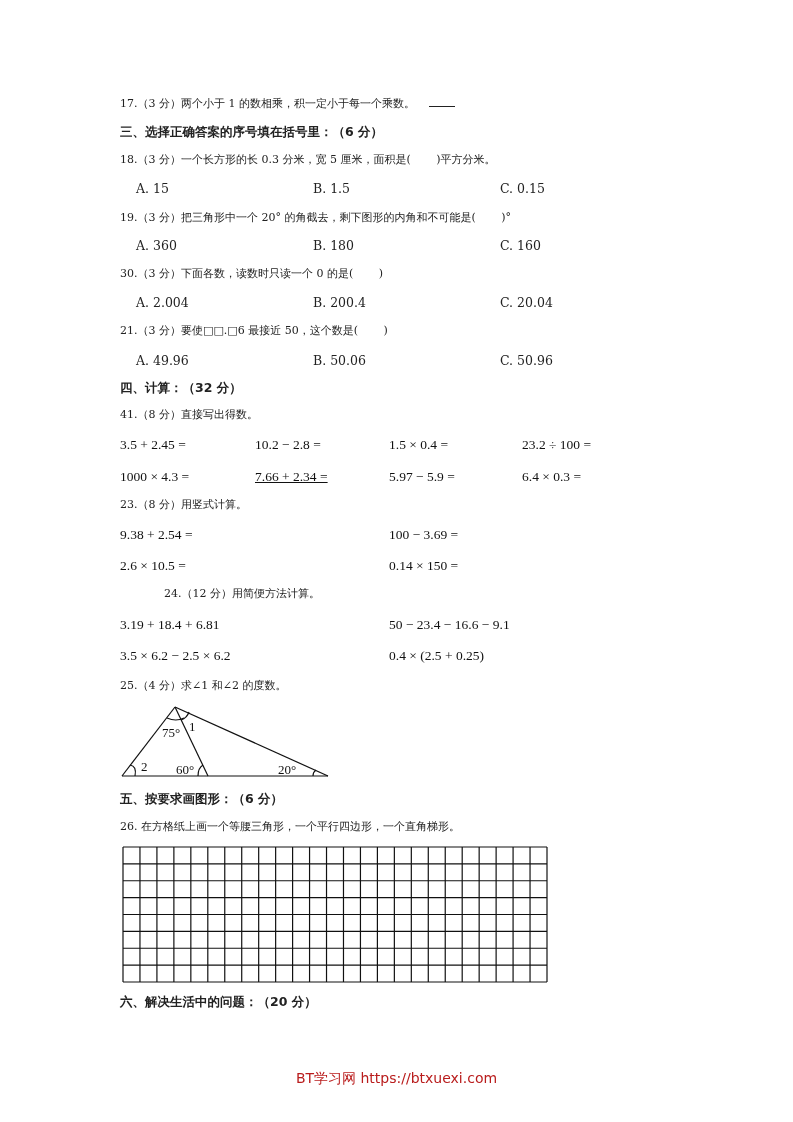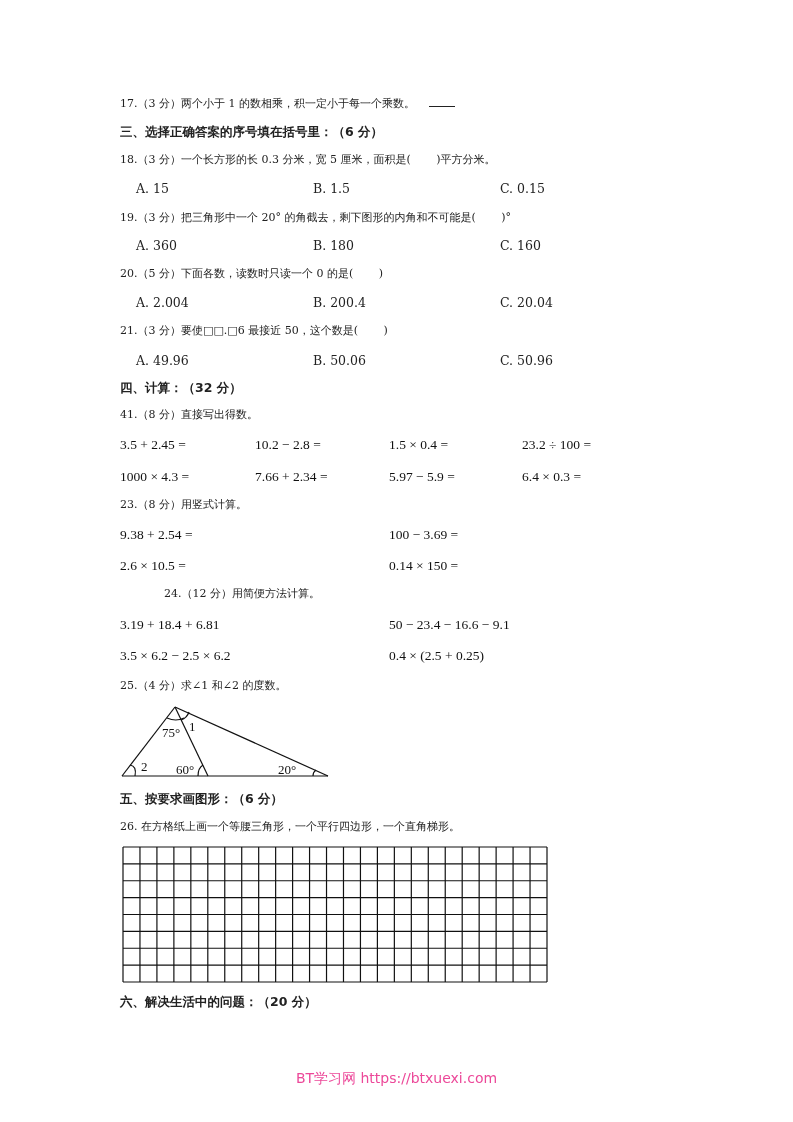--- a/index.html
+++ b/index.html
@@ -4,21 +4,21 @@
 <style>
   html, body { margin:0; padding:0; background:#ffffff; }
   body { width:793px; height:1122px; position:relative; overflow:hidden;
          font-family: "DejaVu Serif", "Liberation Serif", serif; color:#222; }
   .line { position:absolute; left:120px; font-size:11px; white-space:nowrap; line-height:16px; }
   .sec { font-family: "DejaVu Sans", "Liberation Sans", sans-serif; font-weight:bold; font-size:12.5px; }
   .opt { position:absolute; font-size:12.5px; white-space:nowrap; line-height:16px; }
   .math { position:absolute; font-family: "Liberation Serif", "DejaVu Serif", serif; font-size:13.5px; white-space:nowrap; line-height:16px; color:#111; }
   .blank { display:inline-block; width:26px; border-bottom:1px solid #222; height:10px; margin-left:14px; vertical-align:baseline; }
   .footer { position:absolute; top:1070px; left:0; width:793px; text-align:center;
-            font-family: "DejaVu Sans", "Liberation Sans", sans-serif; font-size:14px; color:#ec4899; }
+            font-family: "DejaVu Sans", "Liberation Sans", sans-serif; font-size:14px; color:#b91c1c; }
   #grid { position:absolute; left:122px; top:846px; }
   #tri { position:absolute; left:110px; top:700px; }
 </style>
 </head>
 <body>
 
 <div>
 
   <div class="line" style="top:96px;">
     <span>17.（3 分）两个小于 1 的数相乘，积一定小于每一个乘数。</span><span class="blank"></span>
@@ -29,39 +29,39 @@
   <div class="line" style="top:152px;">18.（3 分）一个长方形的长 0.3 分米，宽 5 厘米，面积是(　　 )平方分米。</div>
   <div class="opt" style="left:136px;top:181px;">A. 15</div>
   <div class="opt" style="left:313px;top:181px;">B. 1.5</div>
   <div class="opt" style="left:500px;top:181px;">C. 0.15</div>
 
   <div class="line" style="top:210px;">19.（3 分）把三角形中一个 20° 的角截去，剩下图形的内角和不可能是(　　 )°</div>
   <div class="opt" style="left:136px;top:238px;">A. 360</div>
   <div class="opt" style="left:313px;top:238px;">B. 180</div>
   <div class="opt" style="left:500px;top:238px;">C. 160</div>
 
-  <div class="line" style="top:266px;">20.（5 分）下面各数，读数时只读一个 0 的是(　　 )</div>
+  <div class="line" style="top:266px;">30.（3 分）下面各数，读数时只读一个 0 的是(　　 )</div>
   <div class="opt" style="left:136px;top:295px;">A. 2.004</div>
   <div class="opt" style="left:313px;top:295px;">B. 200.4</div>
   <div class="opt" style="left:500px;top:295px;">C. 20.04</div>
 
   <div class="line" style="top:323px;">21.（3 分）要使□□.□6 最接近 50，这个数是(　　 )</div>
   <div class="opt" style="left:136px;top:353px;">A. 49.96</div>
   <div class="opt" style="left:313px;top:353px;">B. 50.06</div>
   <div class="opt" style="left:500px;top:353px;">C. 50.96</div>
 
   <div class="line sec" style="top:380px;">四、计算：（32 分）</div>
 
   <div class="line" style="top:407px;">41.（8 分）直接写出得数。</div>
   <div class="math" style="left:120px;top:437px;">3.5 + 2.45 =</div>
   <div class="math" style="left:255px;top:437px;">10.2 − 2.8 =</div>
   <div class="math" style="left:389px;top:437px;">1.5 × 0.4 =</div>
   <div class="math" style="left:522px;top:437px;">23.2 ÷ 100 =</div>
   <div class="math" style="left:120px;top:469px;">1000 × 4.3 =</div>
-  <div class="math" style="left:255px;top:469px;">7.66 + 2.34 =</div>
+  <div class="math" style="left:255px;top:469px;text-decoration:underline;">7.66 + 2.34 =</div>
   <div class="math" style="left:389px;top:469px;">5.97 − 5.9 =</div>
   <div class="math" style="left:522px;top:469px;">6.4 × 0.3 =</div>
 
   <div class="line" style="top:497px;">23.（8 分）用竖式计算。</div>
   <div class="math" style="left:120px;top:527px;">9.38 + 2.54 =</div>
   <div class="math" style="left:389px;top:527px;">100 − 3.69 =</div>
   <div class="math" style="left:120px;top:558px;">2.6 × 10.5 =</div>
   <div class="math" style="left:389px;top:558px;">0.14 × 150 =</div>
 
   <div class="line" style="top:586px;margin-left:44px;">24.（12 分）用简便方法计算。</div>

